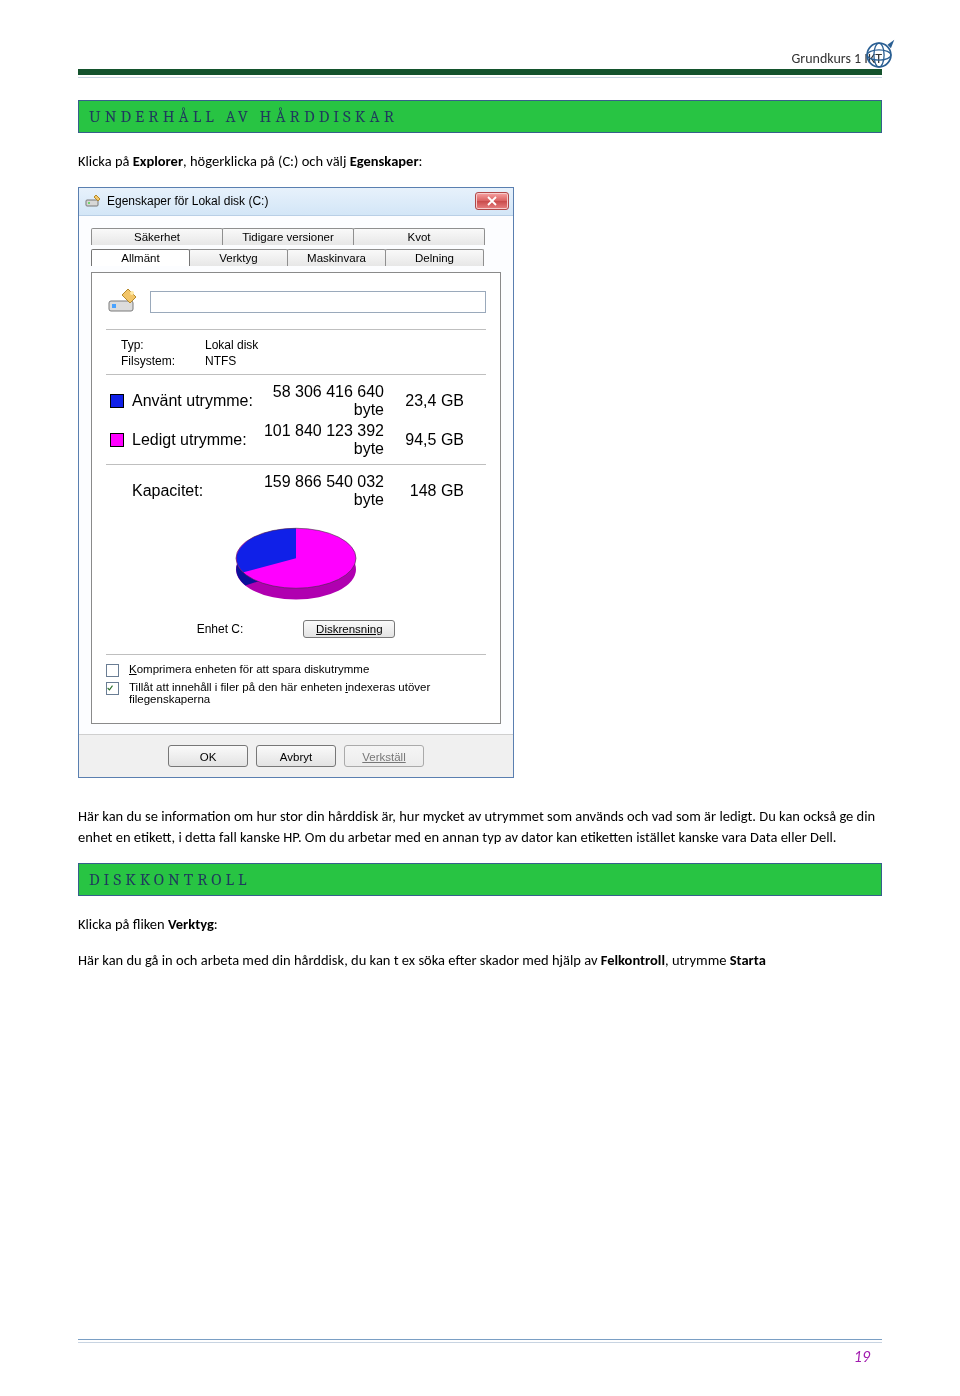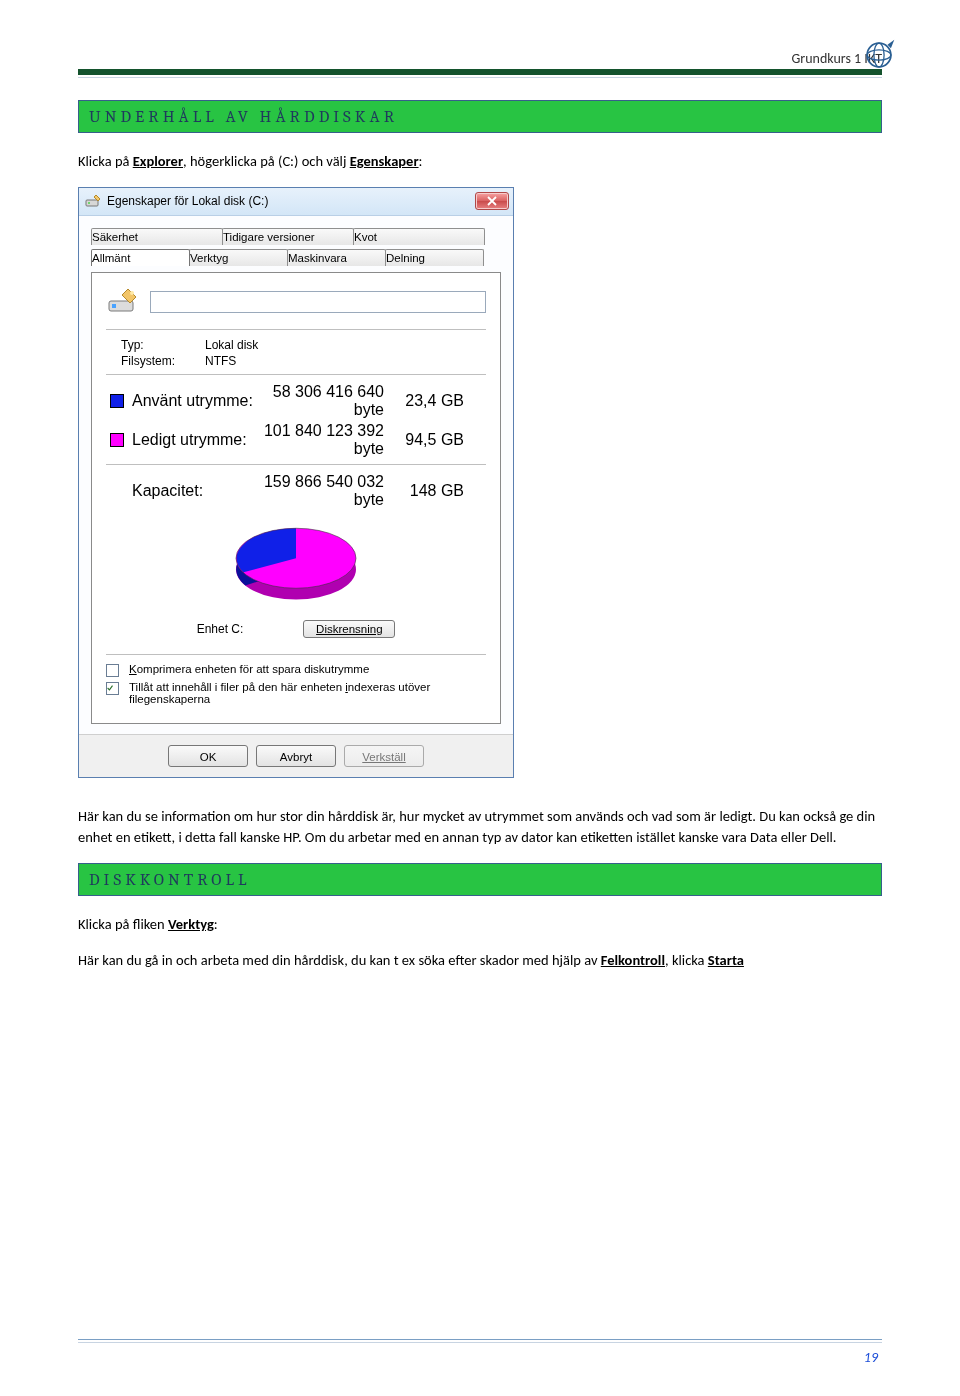--- a/index.html
+++ b/index.html
@@ -45,21 +45,21 @@
     font-family: Cambria, Georgia, serif;
     letter-spacing: 4px;
     font-size: 17px;
     margin-bottom: 18px;
   }
   .body-text {
     font-size: 14.5px;
     line-height: 1.5;
     margin-bottom: 14px;
   }
-  .body-text b { font-weight: bold; text-decoration: underline; }
+  .body-text b { font-weight: bold; }
   
   .win-dialog {
     width: 436px;
     border: 1px solid #5a7fb0;
     background: #f5fafe;
     box-shadow: 0 0 0 1px #cfe3f7 inset;
     font-family: "Segoe UI", Tahoma, sans-serif;
     font-size: 12px;
     color: #000;
     margin-bottom: 28px;
@@ -91,20 +91,21 @@
     background: #fcfdff;
   }
   
   .tabrow { position:relative; height:22px; margin-bottom:-1px; }
   .tabrow .tab {
     display:inline-block;
     border:1px solid #8f8f8f;
     border-bottom:none;
     background:linear-gradient(#f9f9f9,#e7e7e7);
     padding:2px 0;
+    text-align:center;
     font-size:11.5px;
     border-radius:2px 2px 0 0;
     position:relative;
     margin-right:-1px;
   }
   .tabrow.row1 .tab { width:132px; }
   .tabrow.row2 .tab { width:99px; }
   .tabrow.row2 { height:24px; }
   .tab.active {
     background:#fff;
@@ -167,24 +168,24 @@
     content:""; width:8px;height:8px;
     background: none;
   }
   .chk.checked svg{width:10px;height:10px;}
   .dlg-footer {
     display:flex; gap:8px; justify-content:center;
     padding:10px 12px; background:#f0f0f0; border-top:1px solid #cfcfcf;
   }
   .page-number {
     position:absolute;
-    bottom:30px; right:82px;
+    bottom:30px; right:90px;
     font-style:italic;
-    font-size:14px;
-    color:#1d4ed8;
+    font-size:16px;
+    color:#a21caf;
   }
   .footer-rule {
     position:absolute;
     bottom:56px; left:78px; right:78px;
     border-top:1px solid #7a9fc4;
   }
   .footer-rule2 {
     position:absolute;
     bottom:53px; left:78px; right:78px;
     border-top:1px solid #c8d4e2;
@@ -336,20 +337,20 @@
 
   <p class="body-text">Här kan du se information om hur stor din hårddisk är, hur mycket av utrymmet som används och vad som är ledigt. Du kan också ge din enhet en etikett, i detta fall kanske HP. Om du arbetar med en annan typ av dator kan etiketten istället kanske vara Data eller Dell.</p>
 
   <div class="section-bar">DISKKONTROLL</div>
 
   <p class="body-text">
     <span>Klicka på fliken </span><b>Verktyg</b><span>:</span>
   </p>
 
   <p class="body-text">
-    <span>Här kan du gå in och arbeta med din hårddisk, du kan t ex söka efter skador med hjälp av </span><b>Felkontroll</b><span>, klicka </span><b>Starta</b>
+    <span>Här kan du gå in och arbeta med din hårddisk, du kan t ex söka efter skador med hjälp av </span><b>Felkontroll</b><span>, utrymme </span><b>Starta</b>
   </p>
 
 </div>
 
 <div class="footer-rule"></div>
 <div class="footer-rule2"></div>
 <div class="page-number">19</div>
 
 </body></html>

